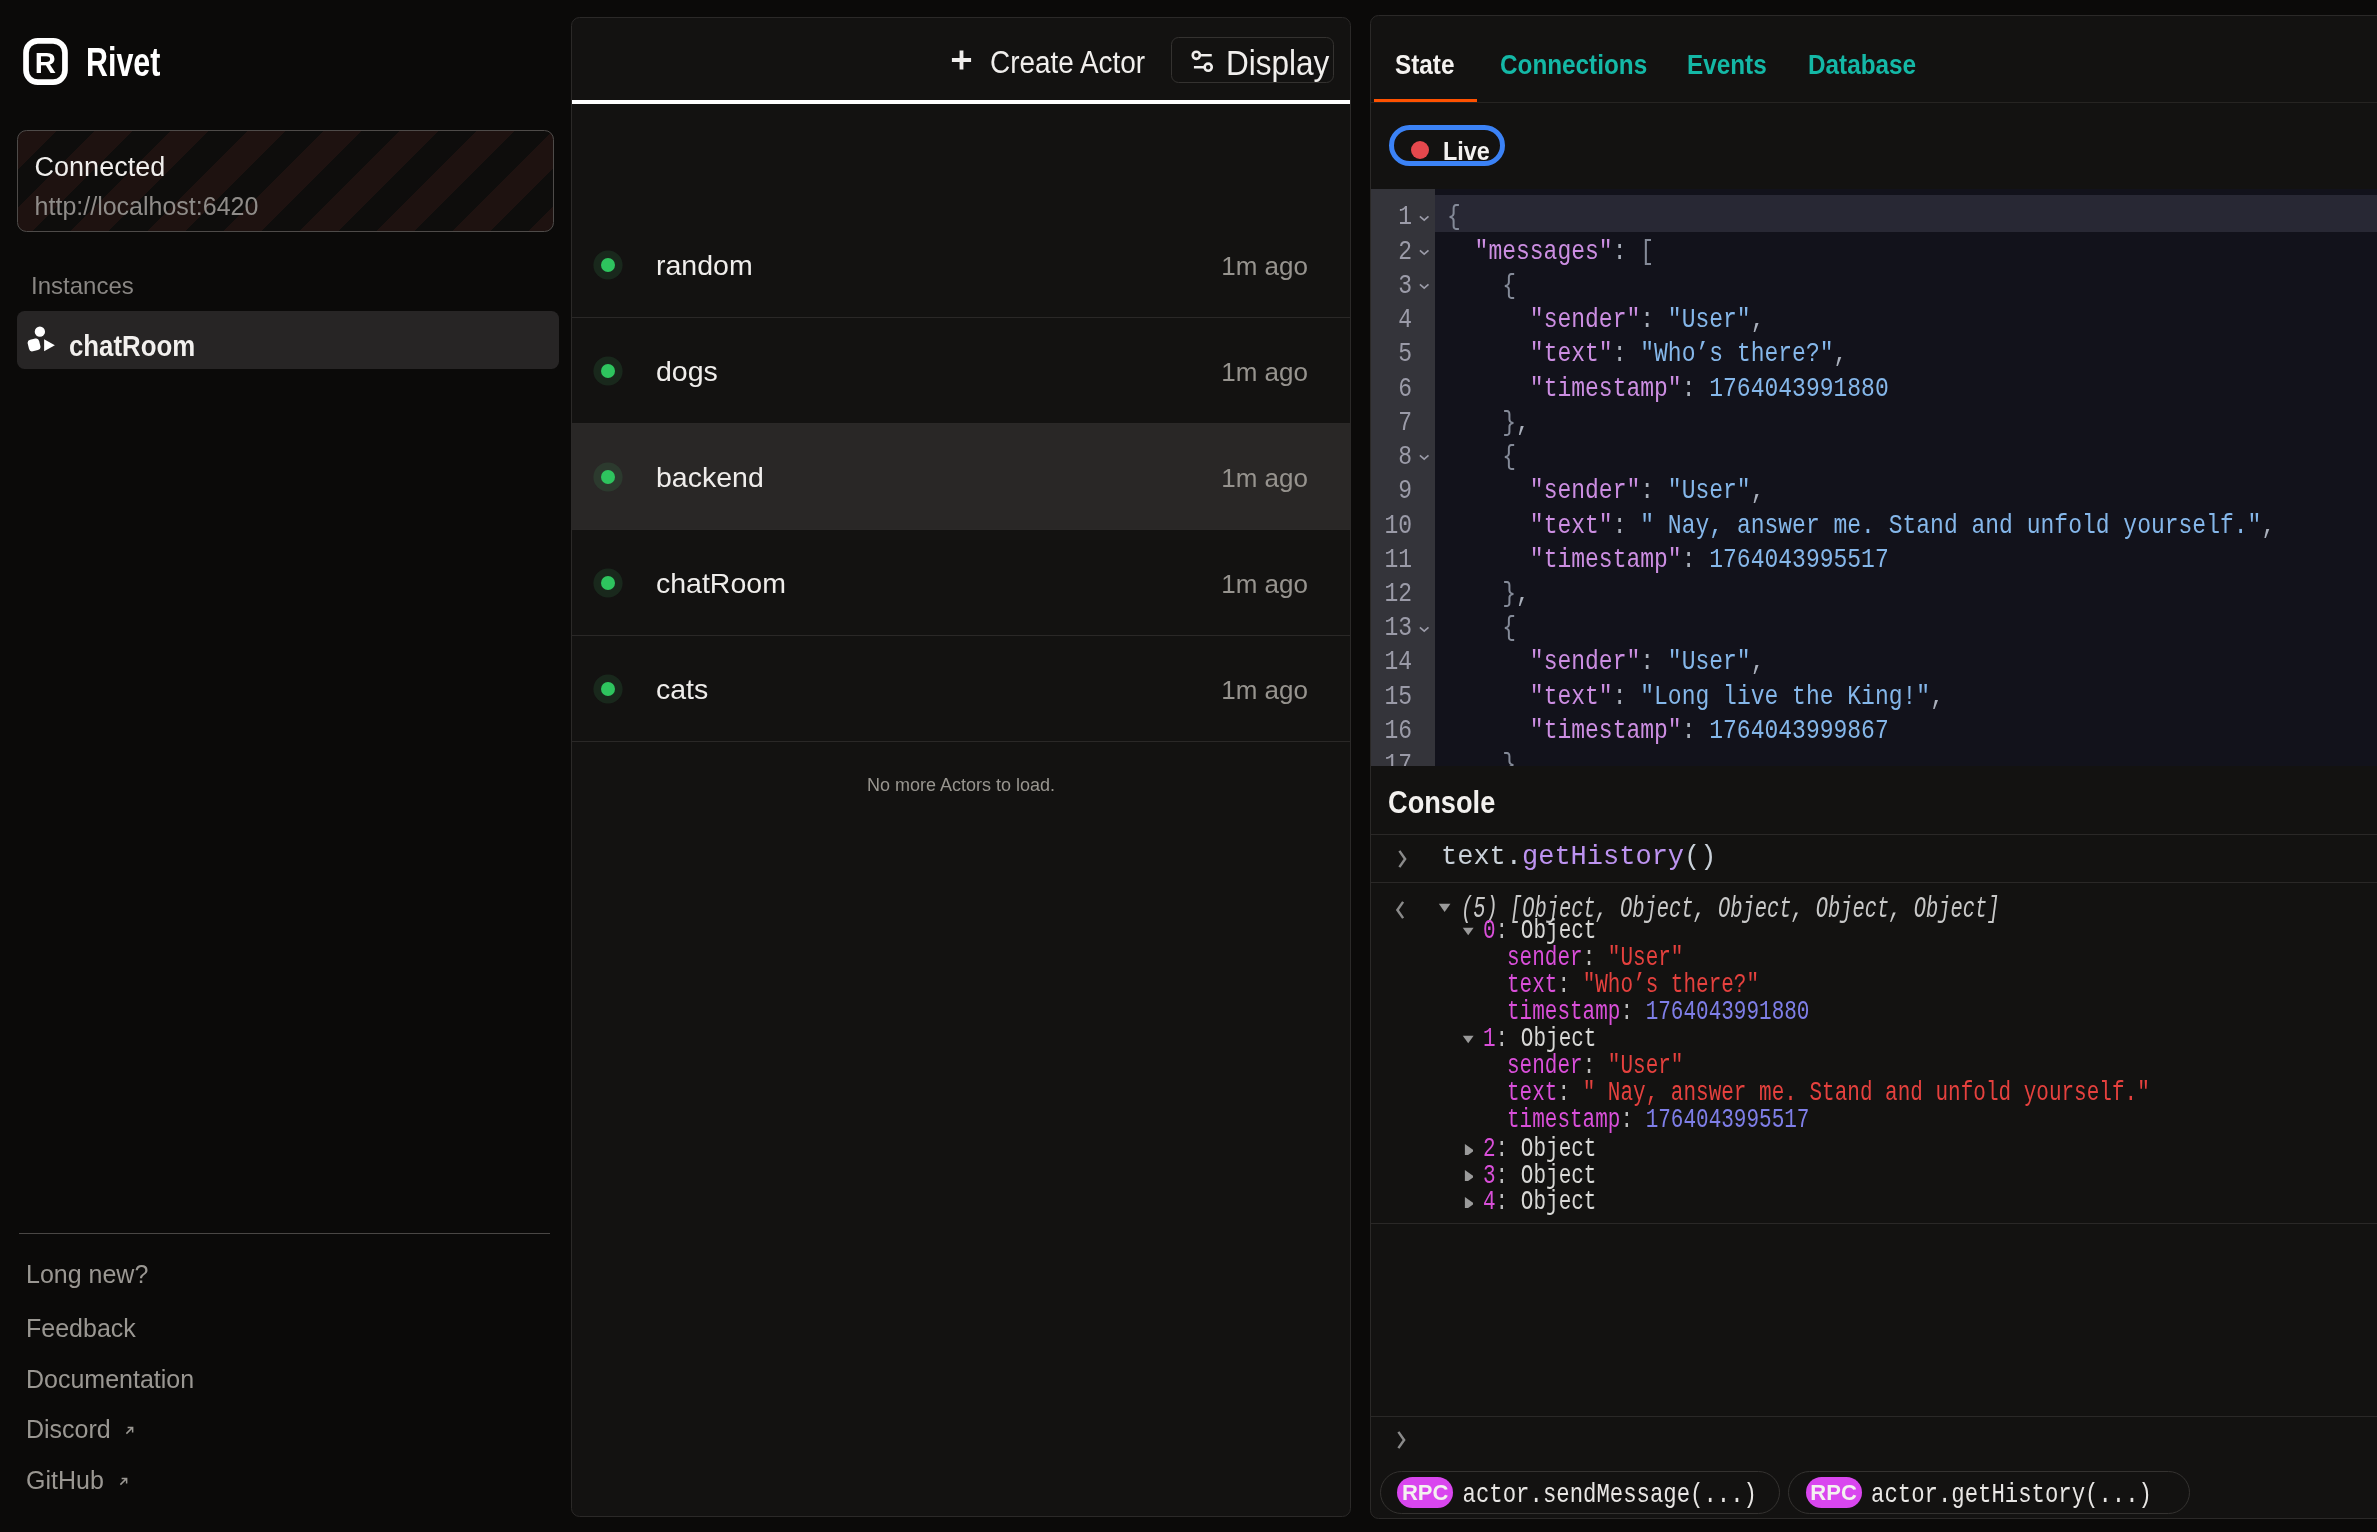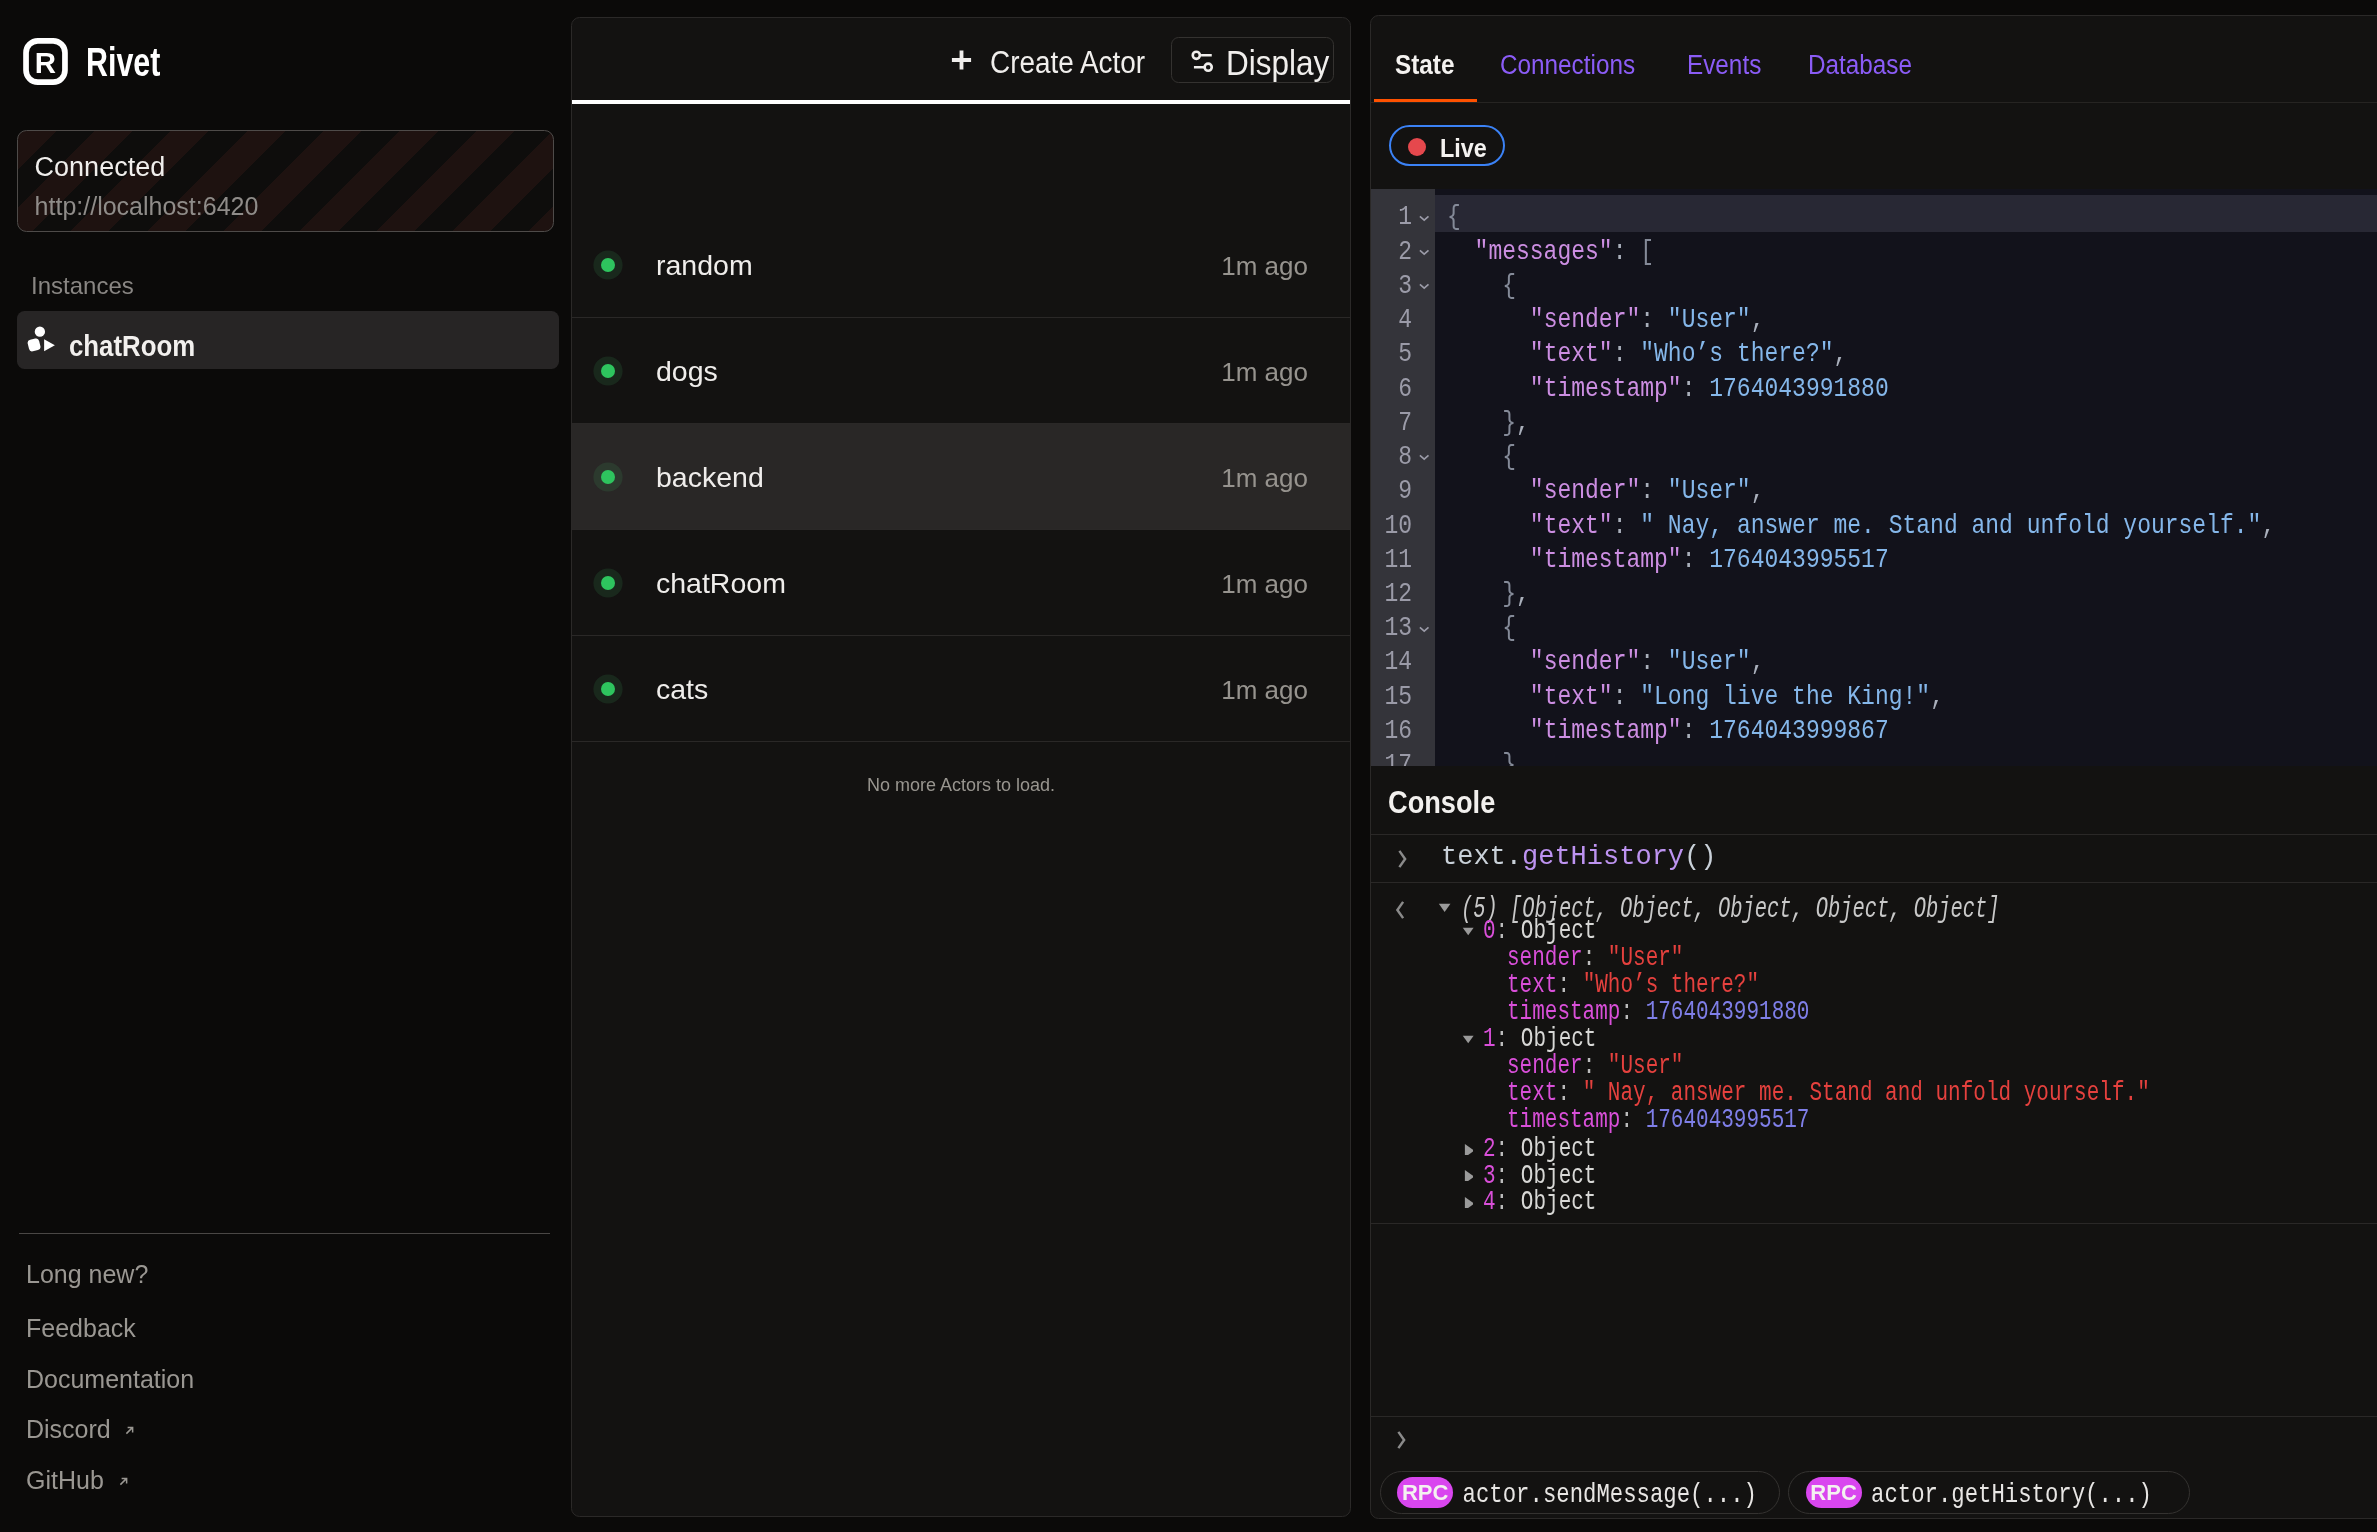--- a/index.html
+++ b/index.html
@@ -32,24 +32,24 @@
   #btn-display .lbl { position:absolute; left:54px; top:5.2px; font-size:35px; color:#f0eeec; }
   .mrow { position:absolute; left:0; width:100%; height:106px; border-bottom:1px solid #2a2827; }
   .mrow .dot { position:absolute; left:28.5px; top:46px; width:14.3px; height:14.3px; border-radius:50%; background:#2ec45e; box-shadow:0 0 0 7.6px rgba(62,180,100,0.14); }
   .mrow .nm { position:absolute; left:84px; top:37px; font-size:28.5px; font-weight:500; color:#efedeb; }
   .mrow .tm { position:absolute; right:42px; top:39px; font-size:26px; color:#96938e; }
   #nomore { position:absolute; left:0; top:757px; width:100%; text-align:center; font-size:18px; color:#98958f; }
 
   
   #right { left:1370px; top:14.7px; width:1459px; height:1504px; background:#131211; border:1px solid #2b2928; border-radius:8.6px; overflow:hidden; }
   #tabs { position:absolute; left:0; top:0; width:100%; height:87px; border-bottom:1px solid #262422; }
-  .tab { position:absolute; top:34px; font-size:27px; font-weight:400; color:#8b5cf6; }
+  .tab { position:absolute; top:34px; font-size:27px; font-weight:700; color:#14b8a6; }
   #tab-state { left:24px; color:#f4f2f0; font-weight:bold; }
   #tab-underline { position:absolute; left:2.9px; top:83px; width:103px; height:3.3px; background:#ff5100; }
-  #livepill { position:absolute; left:17.6px; top:109px; width:116px; height:41px; border:2px solid #3b82f6; border-radius:21px; }
+  #livepill { position:absolute; left:17.6px; top:109px; width:116px; height:41px; border:5px solid #3b82f6; border-radius:21px; }
   #livepill .dot { position:absolute; left:17.6px; top:11.4px; width:18px; height:18px; border-radius:50%; background:#e5484d; }
   #livepill .lbl { position:absolute; left:49px; top:6.2px; font-size:26px; font-weight:bold; color:#f4f2f0; }
 
   
   #editor { position:absolute; left:0; top:173px; width:100%; height:577px; background:#12121b; overflow:hidden; }
   #gutter { position:absolute; left:0; top:0; width:64px; height:100%; background:#34343a; }
   #activeline { position:absolute; left:64px; top:6.2px; width:1394px; height:37px; background:#282834; }
   .gl { position:absolute; width:41px; text-align:right; font-family:"Liberation Mono",monospace; font-size:23px; color:#9b9ba8; height:34px; line-height:34px; transform:scaleY(1.22); }
   .cl { position:absolute; left:76px; font-family:"Liberation Mono",monospace; font-size:23px; height:34px; line-height:34px; white-space:pre; transform:scaleY(1.22); }
   .fold { position:absolute; left:47px; }

